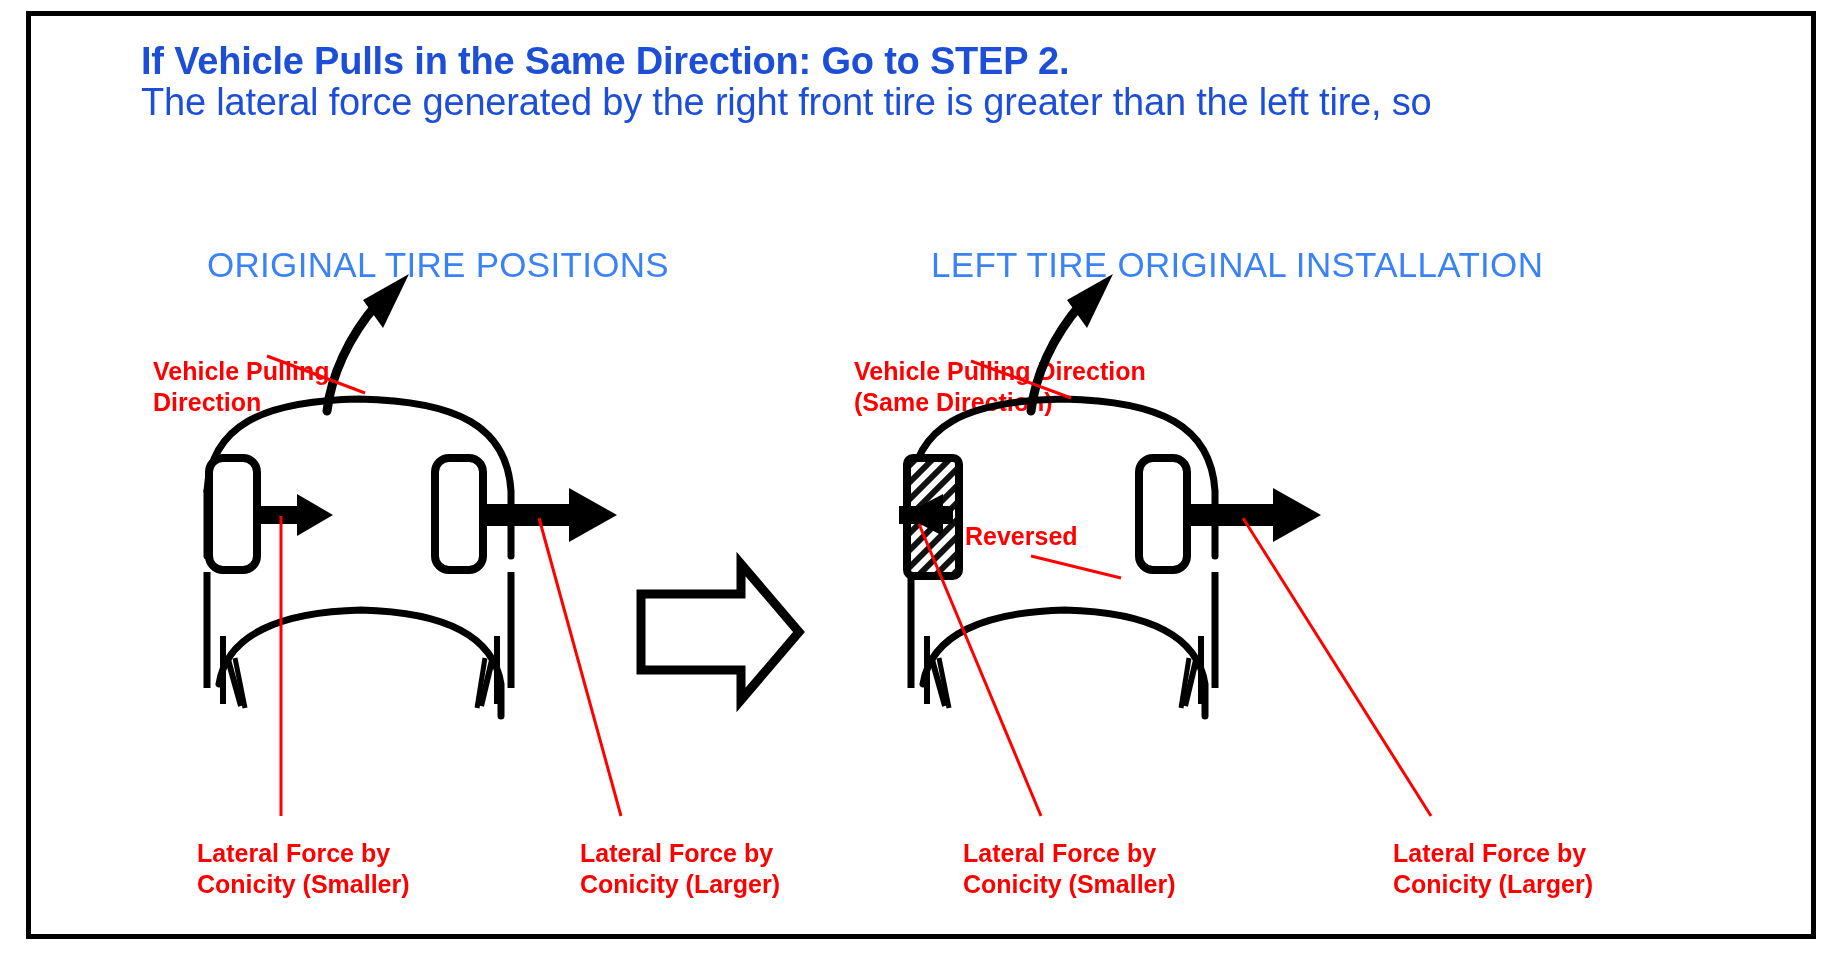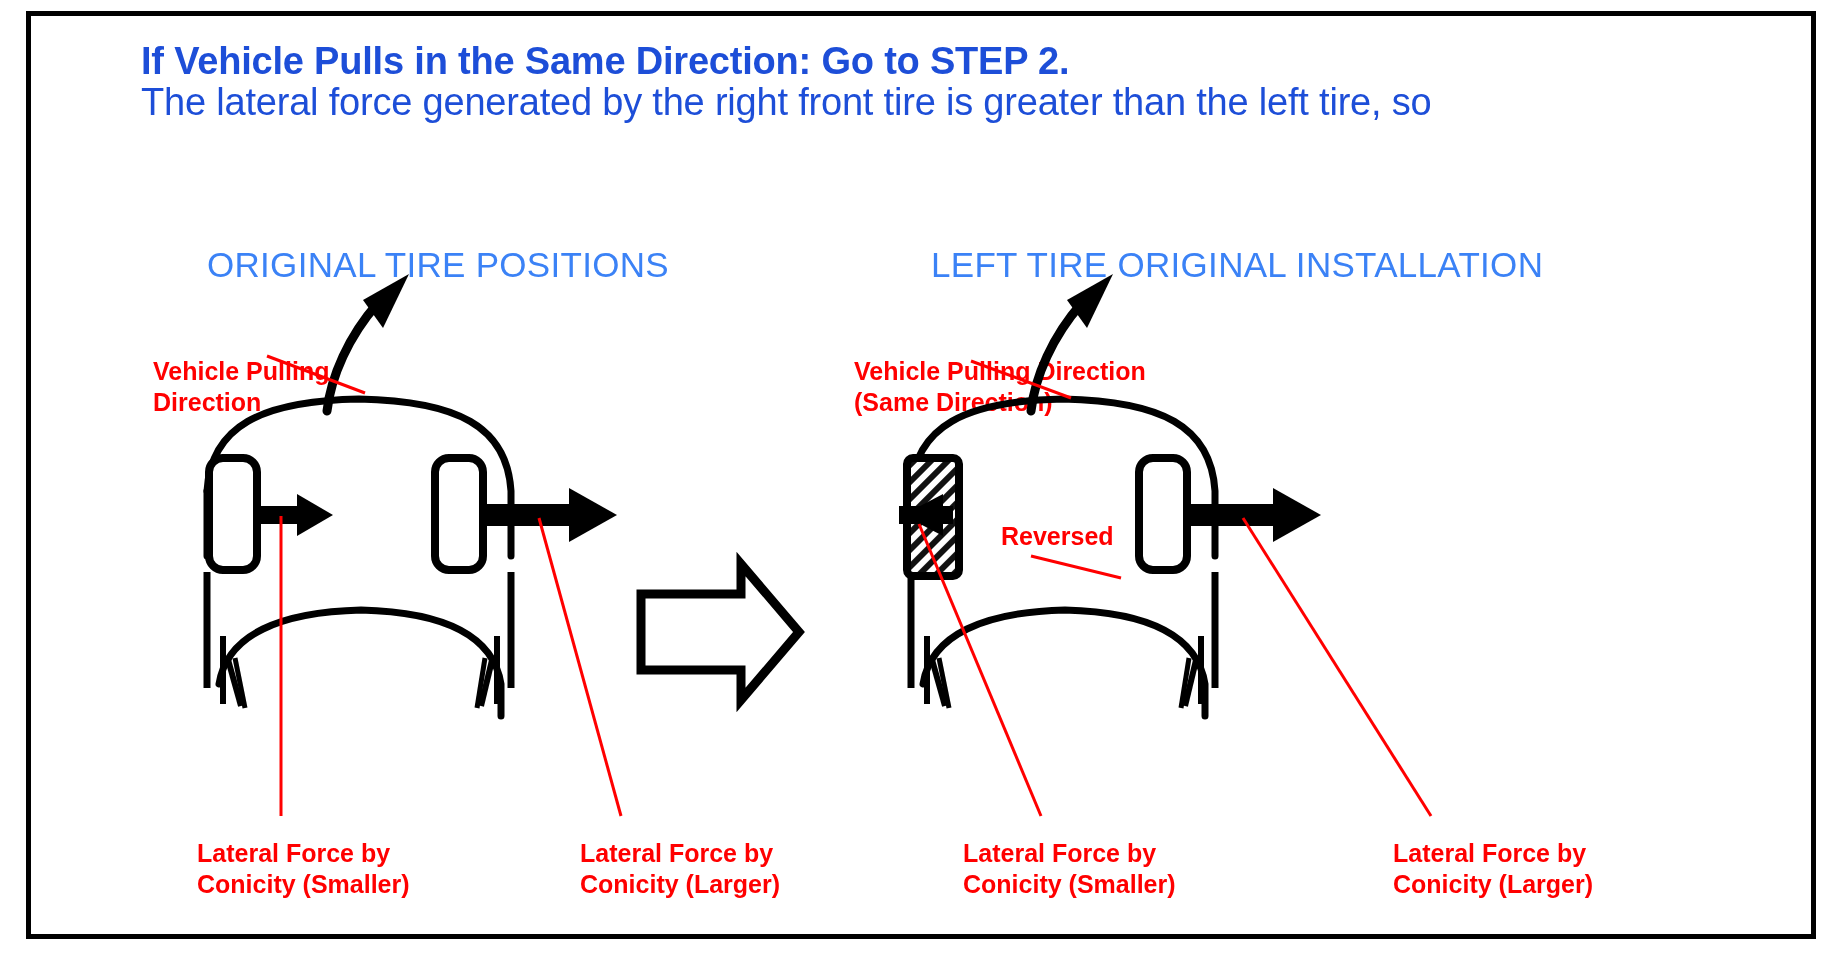--- a/index.html
+++ b/index.html
@@ -55,21 +55,21 @@
   .ann {
     position: absolute;
     color: #ff0000;
     font-size: 25px;
     font-weight: bold;
     line-height: 31px;
     white-space: nowrap;
   }
   #ann-left-pull     { left: 122px; top: 340px; }
   #ann-right-pull    { left: 823px; top: 340px; }
-  #ann-reversed      { left: 970px; top: 505px; }
+  #ann-reversed      { left: 934px; top: 505px; }
   #ann-lf-1          { left: 166px; top: 822px; }
   #ann-lf-2          { left: 549px; top: 822px; }
   #ann-lf-3          { left: 932px; top: 822px; }
   #ann-lf-4          { left: 1362px; top: 822px; }
 
   .stage {
     position: absolute;
     left: 0;
     top: 0;
     width: 1790px;

